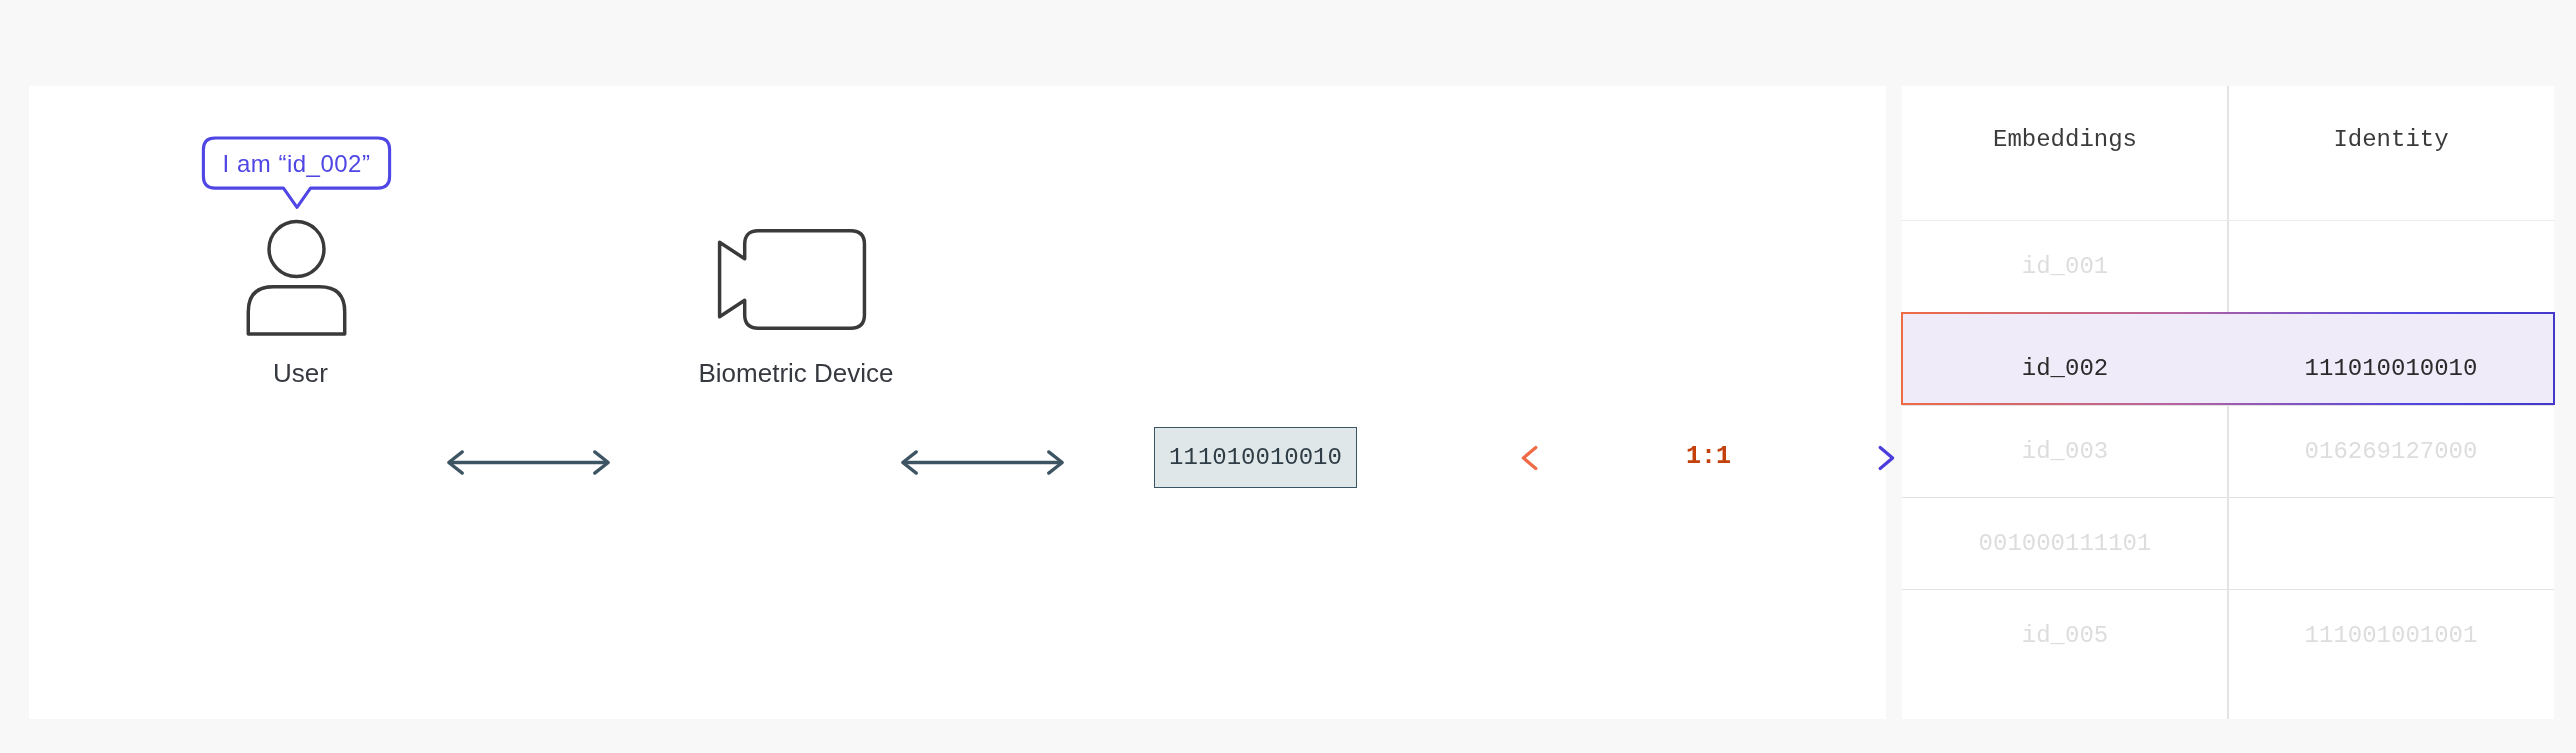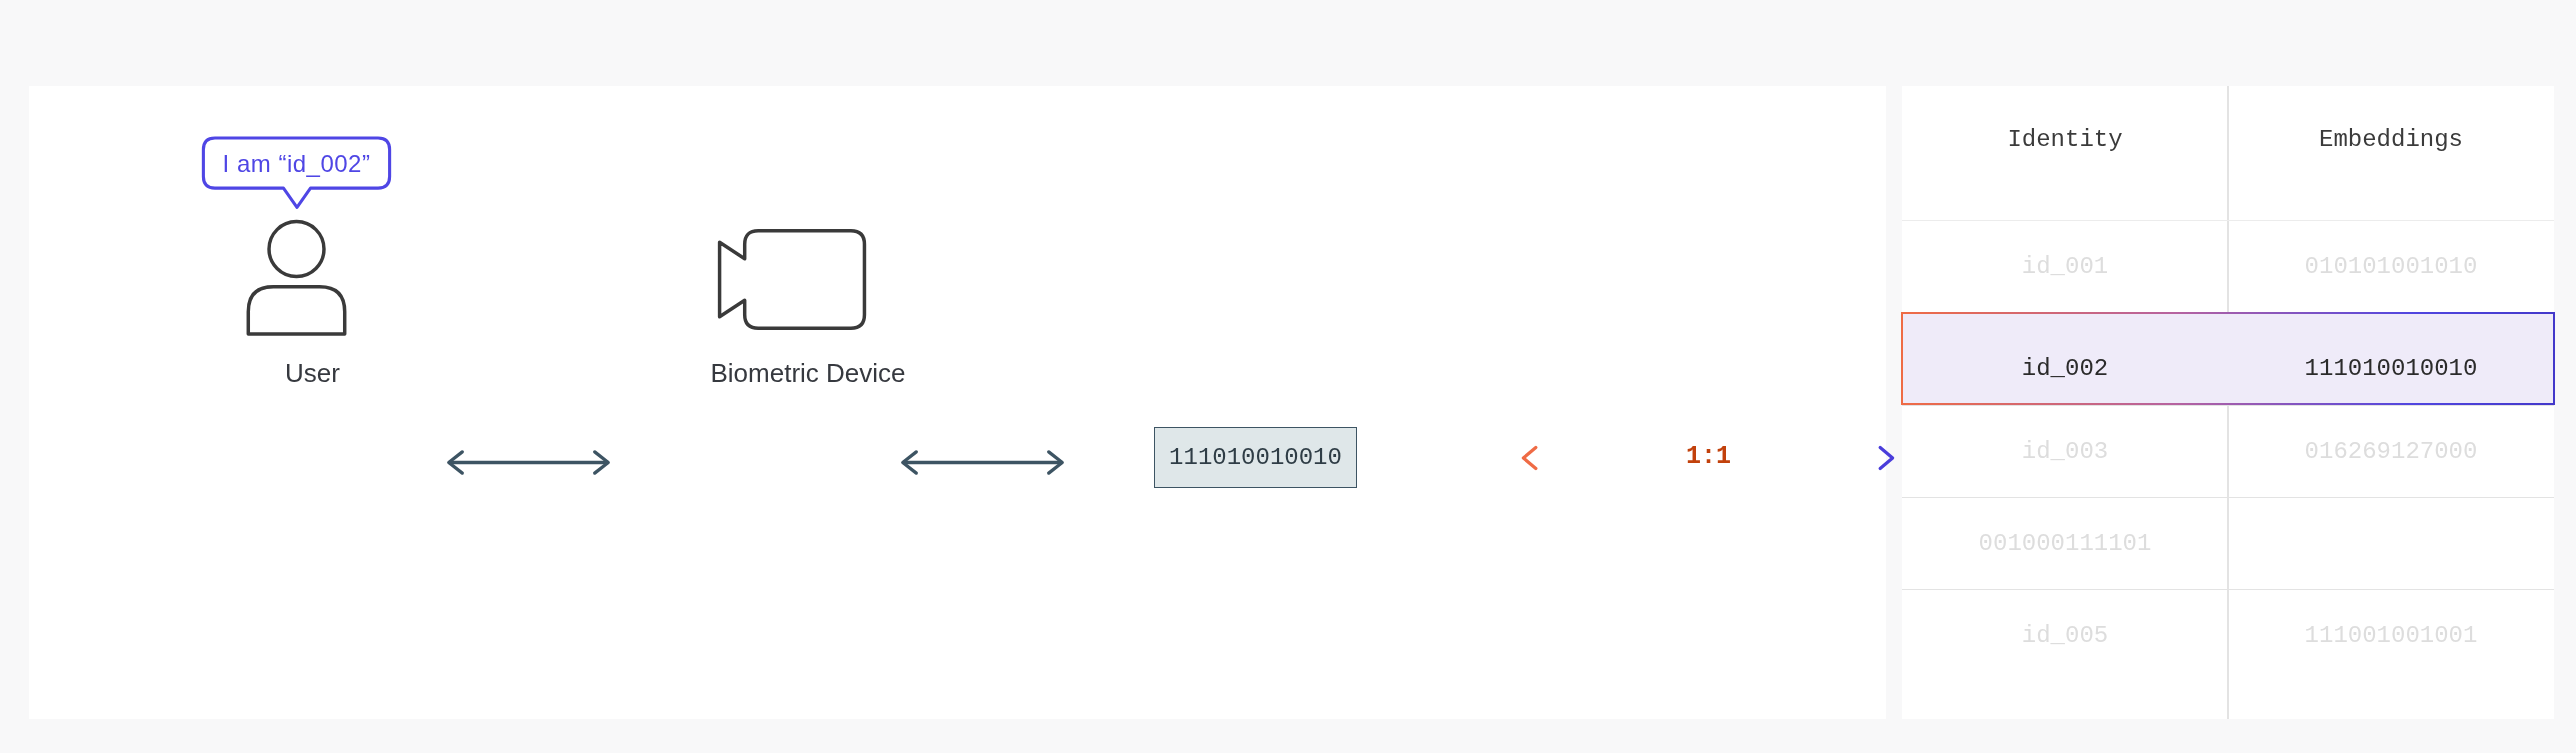--- a/index.html
+++ b/index.html
@@ -64,21 +64,21 @@
 
   .person-icon {
     position: absolute;
     left: 70px;
     top: 85px;
   }
 
   .node-label {
     position: absolute;
     width: 275px;
-    left: 16px;
+    left: 4px;
     top: 224px;
     text-align: center;
     font-size: 26px;
     color: #36393f;
     white-space: nowrap;
   }
 
   
   .device-group {
     position: absolute;
@@ -362,27 +362,26 @@
 
   </div>
 
 
   <div class="db-panel">
     <div class="db-table">
 
       <div class="col-divider"></div>
 
       <div class="db-row header-row">
+        <div class="cell">Embeddings</div>
         <div class="cell">Identity</div>
-        <div class="cell">Embeddings</div>
       </div>
 
       <div class="db-row dim">
         <div class="cell">id_001</div>
-        <div class="cell">010101001010</div>
       </div>
 
       <div class="db-row highlight">
         <div class="highlight-border">
           <div class="highlight-border-inner"></div>
         </div>
         <div class="cell">id_002</div>
         <div class="cell">111010010010</div>
       </div>
 

